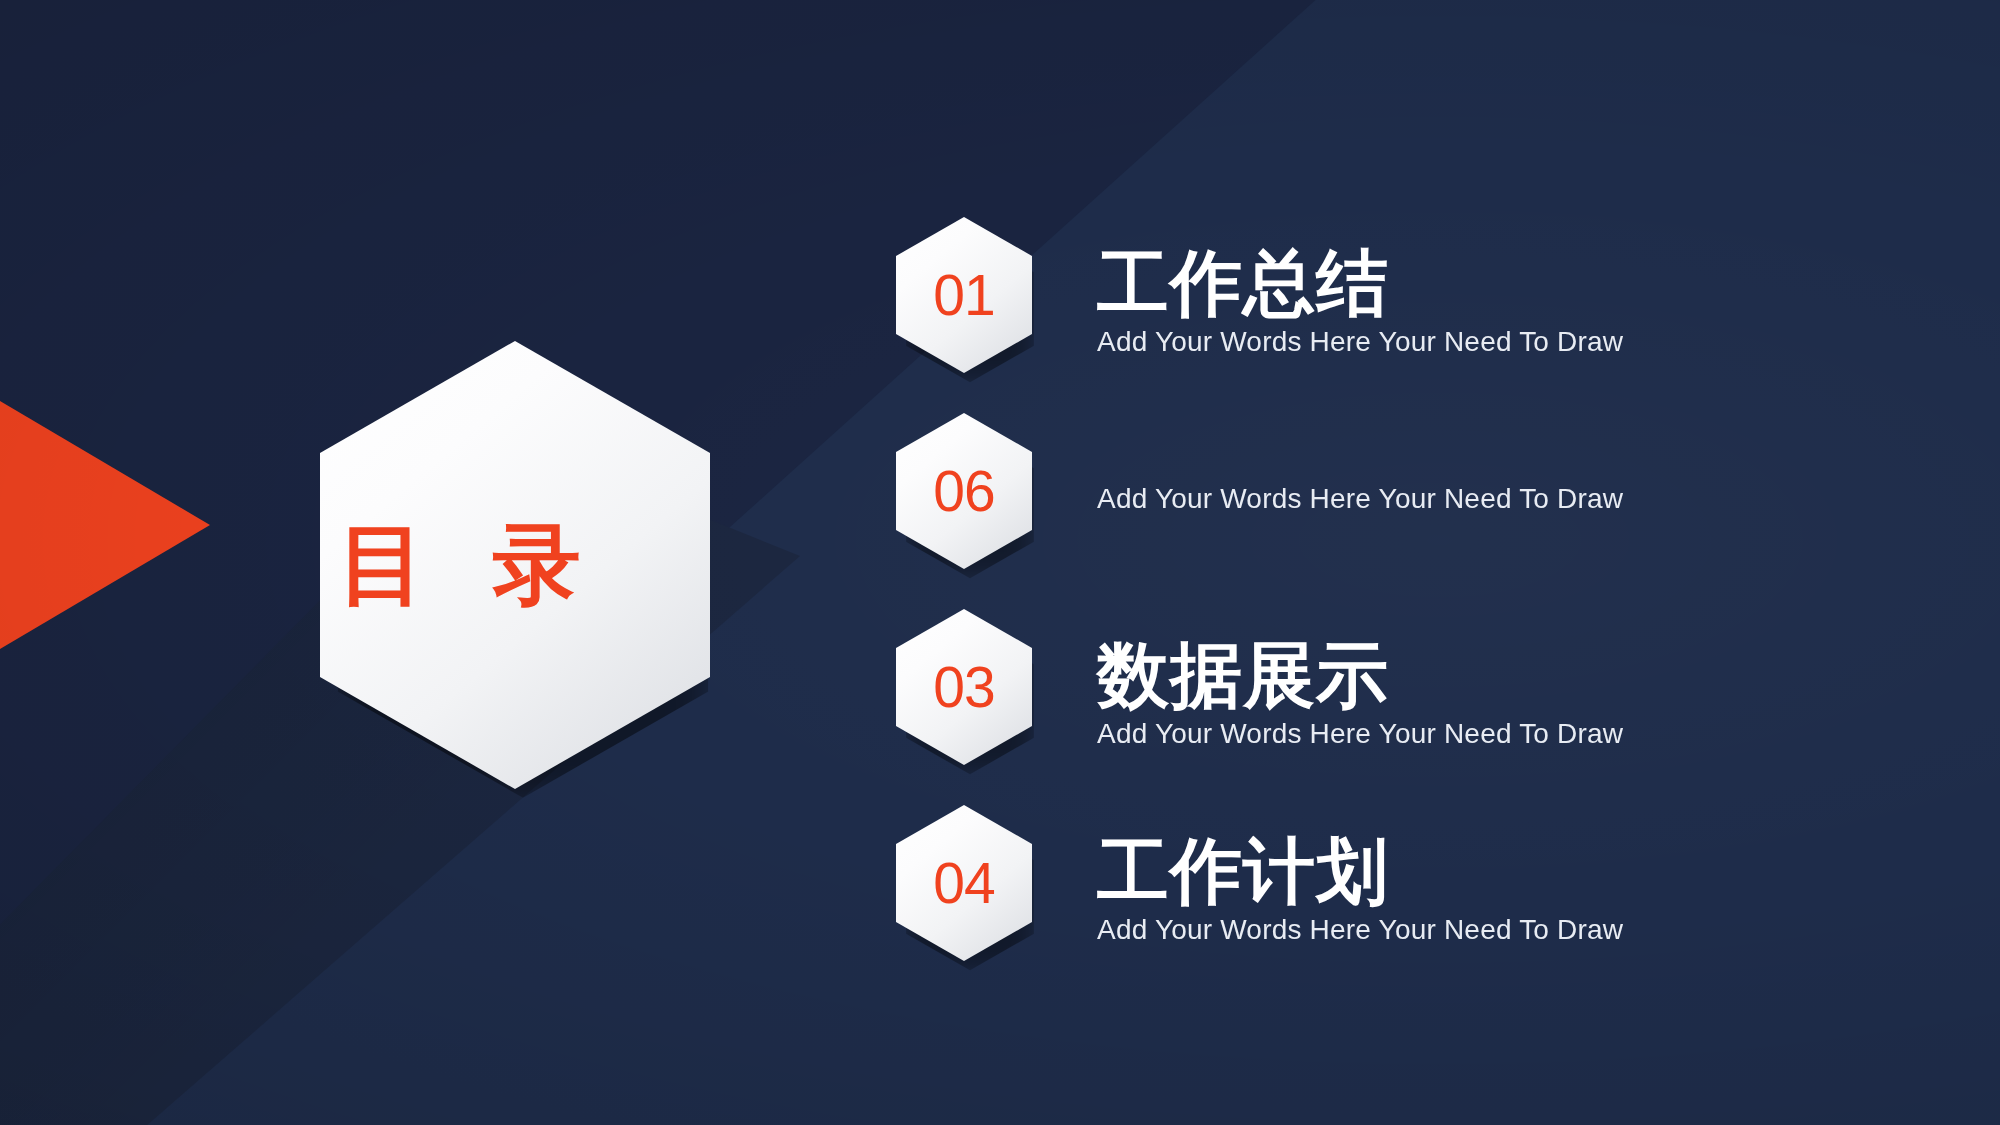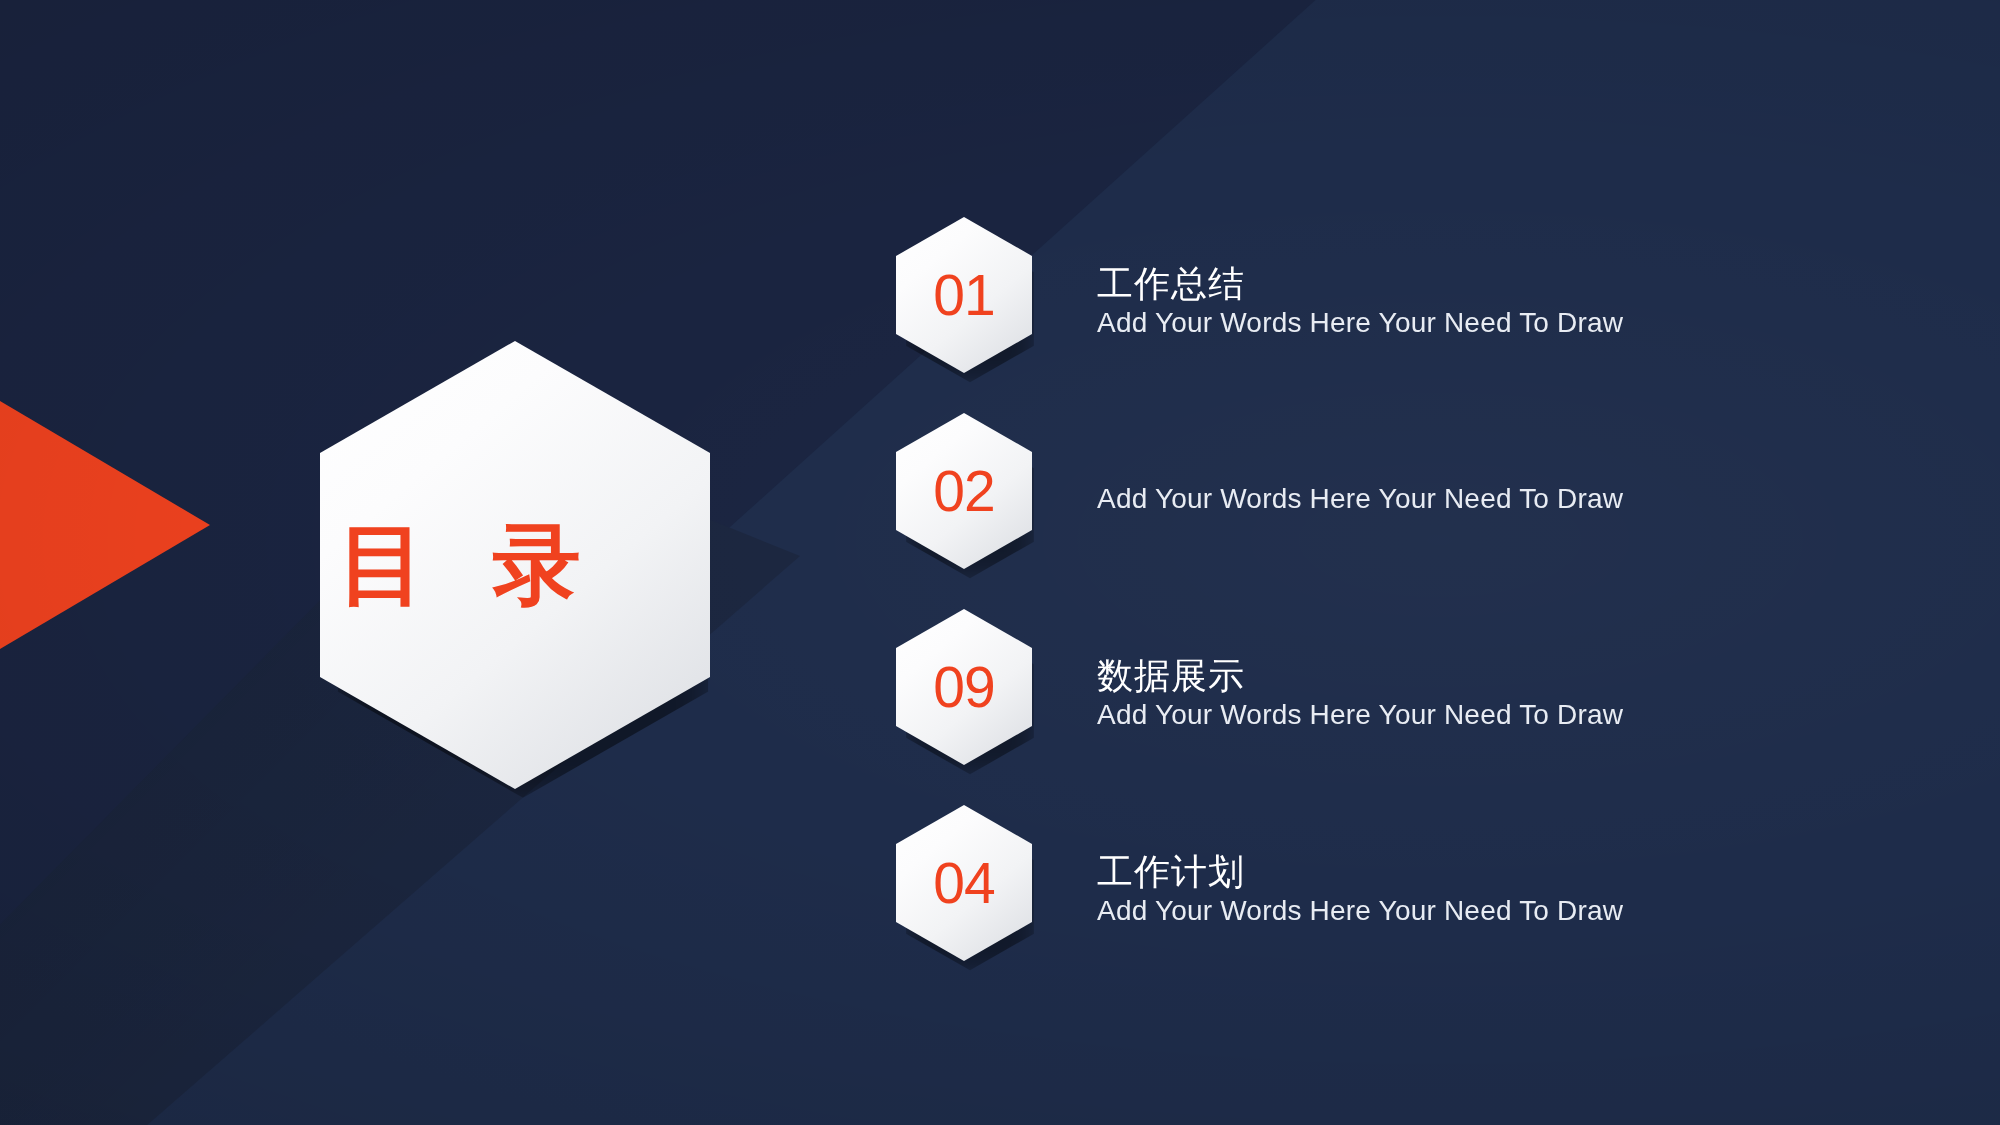--- a/index.html
+++ b/index.html
@@ -185,22 +185,22 @@
     font-weight: 400;
     letter-spacing: -1px;
     line-height: 1;
   }
   .item-text {
     margin-left: 65px;
     padding-top: 16px;
   }
   .item-title {
     color: #ffffff;
-    font-size: 36px;
-    font-weight: 400;
+    font-size: 72px;
+    font-weight: 700;
     line-height: 1.08;
     letter-spacing: 1px;
     font-family: "DejaVu Sans", "Liberation Sans", sans-serif;
   }
   .item-sub {
     color: #e8ecf3;
     font-size: 28px;
     font-weight: 400;
     line-height: 1.2;
     margin-top: 2px;
@@ -240,32 +240,32 @@
       <div class="item-text">
         <div class="item-title">工作总结</div>
         <div class="item-sub">Add Your Words Here Your Need To Draw</div>
       </div>
     </div>
 
     <div class="item">
       <div class="hex item-hex">
         <div class="hex-shadow"></div>
         <div class="hex-body"></div>
-        <span class="item-num">02</span>
-      </div>
-      <div class="item-text">
-        <div class="item-sub">Add Your Words Here Your Need To Draw</div>
-      </div>
-    </div>
-
-    <div class="item">
-      <div class="hex item-hex">
-        <div class="hex-shadow"></div>
-        <div class="hex-body"></div>
-        <span class="item-num">09</span>
+        <span class="item-num">06</span>
+      </div>
+      <div class="item-text">
+        <div class="item-sub">Add Your Words Here Your Need To Draw</div>
+      </div>
+    </div>
+
+    <div class="item">
+      <div class="hex item-hex">
+        <div class="hex-shadow"></div>
+        <div class="hex-body"></div>
+        <span class="item-num">03</span>
       </div>
       <div class="item-text">
         <div class="item-title">数据展示</div>
         <div class="item-sub">Add Your Words Here Your Need To Draw</div>
       </div>
     </div>
 
     <div class="item">
       <div class="hex item-hex">
         <div class="hex-shadow"></div>

